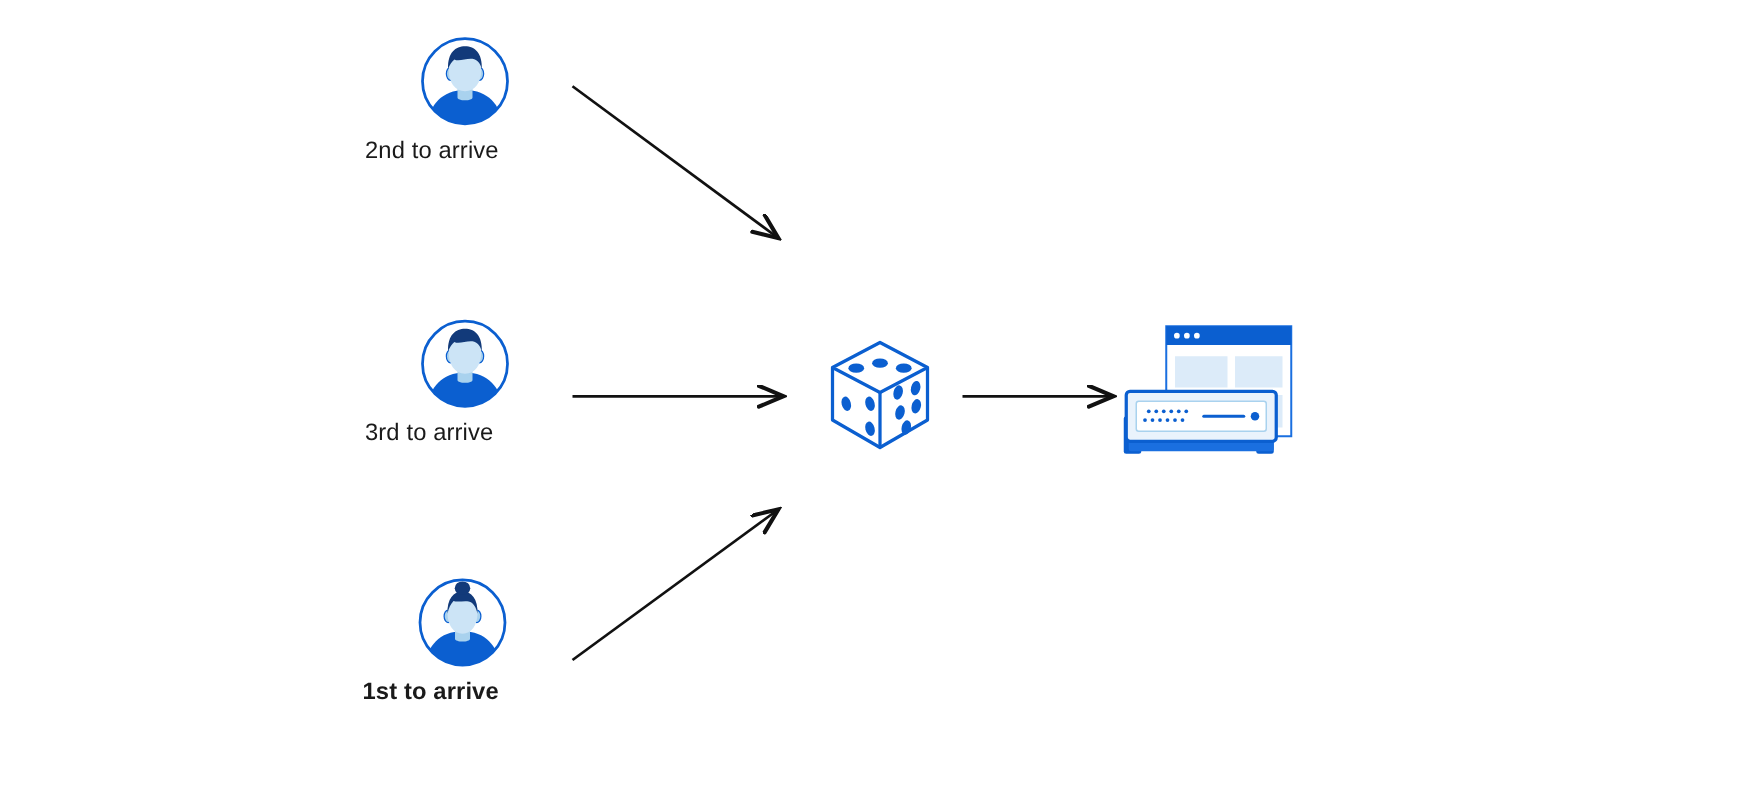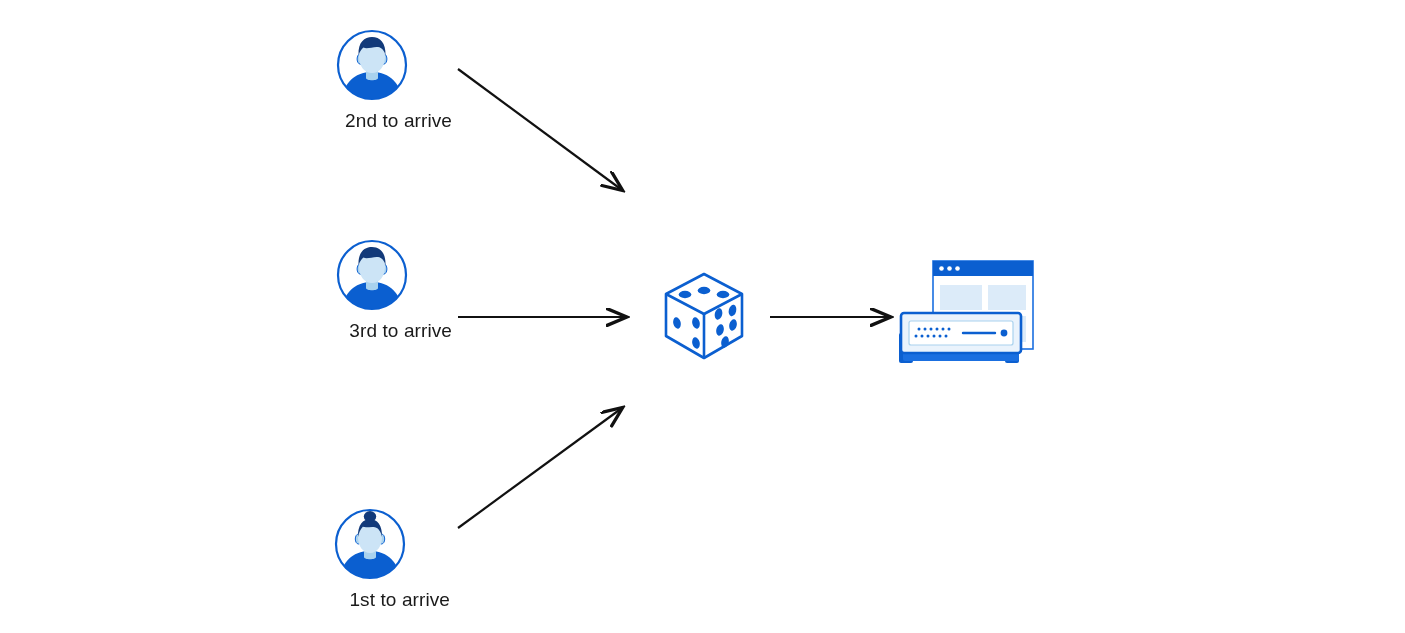--- a/index.html
+++ b/index.html
@@ -19,21 +19,21 @@
   }
   .node {
     position: absolute;
   }
   .avatar-node { width: 160px; }
   .icon-wrap {
     display: block;
     margin: 0 auto;
   }
   .node-label {
-    text-align: right;
+    text-align: left;
     font-size: 19px;
     color: #1a1a1a;
     font-family: "Liberation Sans", sans-serif;
     letter-spacing: 0.1px;
     white-space: nowrap;
     margin-top: 8px;
   }
   #arrow-layer {
     position: absolute;
     left: 0;
@@ -79,42 +79,42 @@
         <ellipse cx="25.5" cy="31" rx="3.4" ry="5.2" fill="#A9D2EE" stroke="#0B5FD0" stroke-width="1"></ellipse>
         <ellipse cx="48.5" cy="31" rx="3.4" ry="5.2" fill="#A9D2EE" stroke="#0B5FD0" stroke-width="1"></ellipse>
         <path d="M24 28 C24 16 30 11 37 11 C44 11 50 16 50 28 C50 38 45 45 37 45 C29 45 24 38 24 28 Z" fill="#CCE4F6"></path>
         <path d="M23.5 27 C23 14 29.5 9 37 9 C45 9 51 14.5 50.5 27.5 C49.5 23 47 19.5 43 19
                  C38 18.4 32 21.5 28.5 19.5 C26.5 21 25 23.5 23.5 27 Z" fill="#123A7A"></path>
       </g>
     </svg>
     <div class="node-label">2nd to arrive</div>
   </div>
 
-  <div class="node avatar-node" style="left:292px; top:238px;">
+  <div class="node avatar-node" style="left:292px; top:254px;">
     <svg class="icon-wrap" width="74" height="74" viewBox="0 0 74 74" xmlns="http://www.w3.org/2000/svg">
       <defs>
         <clipPath id="clipB">
             <circle cx="37" cy="37" r="34"></circle>
           </clipPath>
       </defs>
       <circle cx="37" cy="37" r="34" fill="#ffffff" stroke="#0B5FD0" stroke-width="2.2"></circle>
       <g clip-path="url(#clipB)">
         <path d="M37 44 C17 44 8 58 6 74 L68 74 C66 58 57 44 37 44 Z" fill="#0B5FD0"></path>
         <path d="M31 40 L43 40 L43 50 C43 53 31 53 31 50 Z" fill="#A9D2EE"></path>
         <ellipse cx="25.5" cy="31" rx="3.4" ry="5.2" fill="#A9D2EE" stroke="#0B5FD0" stroke-width="1"></ellipse>
         <ellipse cx="48.5" cy="31" rx="3.4" ry="5.2" fill="#A9D2EE" stroke="#0B5FD0" stroke-width="1"></ellipse>
         <path d="M24 28 C24 16 30 11 37 11 C44 11 50 16 50 28 C50 38 45 45 37 45 C29 45 24 38 24 28 Z" fill="#CCE4F6"></path>
         <path d="M23.5 27 C23 14 29.5 9 37 9 C45 9 51 14.5 50.5 27.5 C49.5 23 47 19.5 43 19
                  C38 18.4 32 21.5 28.5 19.5 C26.5 21 25 23.5 23.5 27 Z" fill="#123A7A"></path>
       </g>
     </svg>
     <div class="node-label">3rd to arrive</div>
   </div>
 
-  <div class="node avatar-node" style="left:290px; top:507px;">
+  <div class="node avatar-node" style="left:290px; top:461px;font-weight:bold;">
     <svg class="icon-wrap" width="74" height="74" viewBox="0 0 74 74" xmlns="http://www.w3.org/2000/svg">
       <defs>
         <clipPath id="clipC">
             <circle cx="37" cy="37" r="34"></circle>
           </clipPath>
       </defs>
       <circle cx="37" cy="37" r="34" fill="#ffffff" stroke="#0B5FD0" stroke-width="2.2"></circle>
       <g clip-path="url(#clipC)">
         <path d="M37 44 C17 44 8 58 6 74 L68 74 C66 58 57 44 37 44 Z" fill="#0B5FD0"></path>
         <path d="M31 40 L43 40 L43 50 C43 53 31 53 31 50 Z" fill="#A9D2EE"></path>

